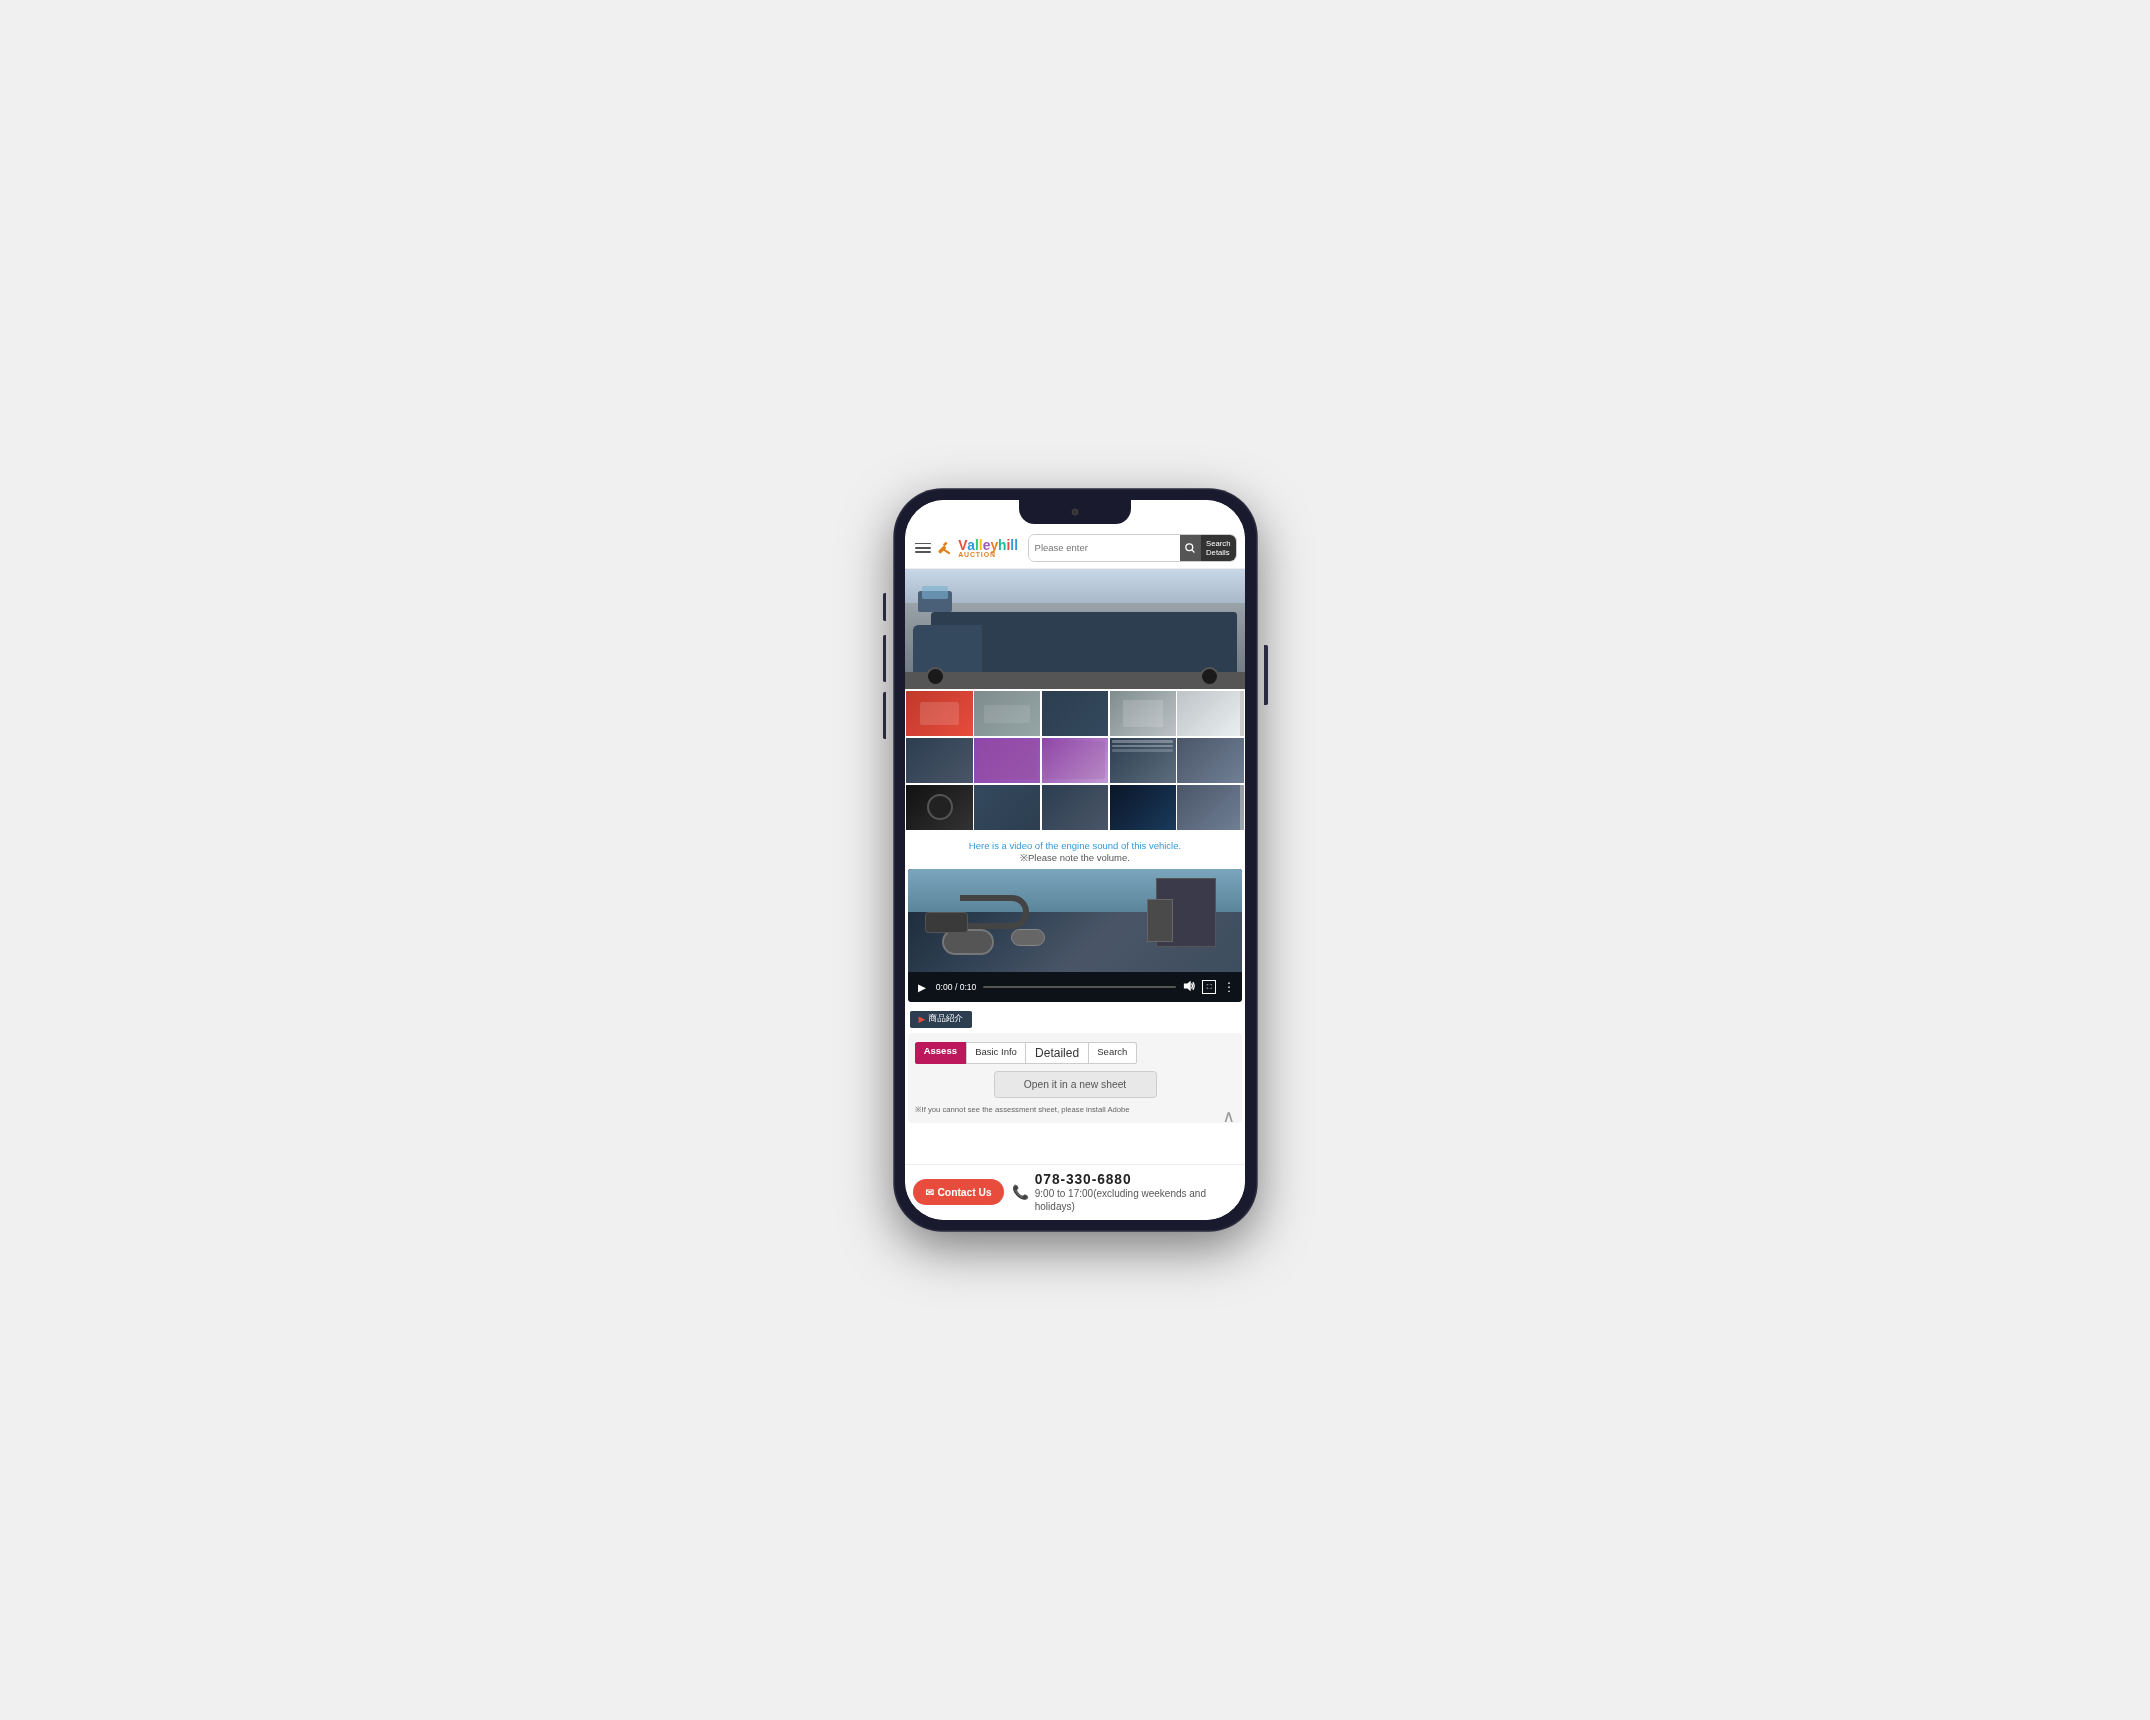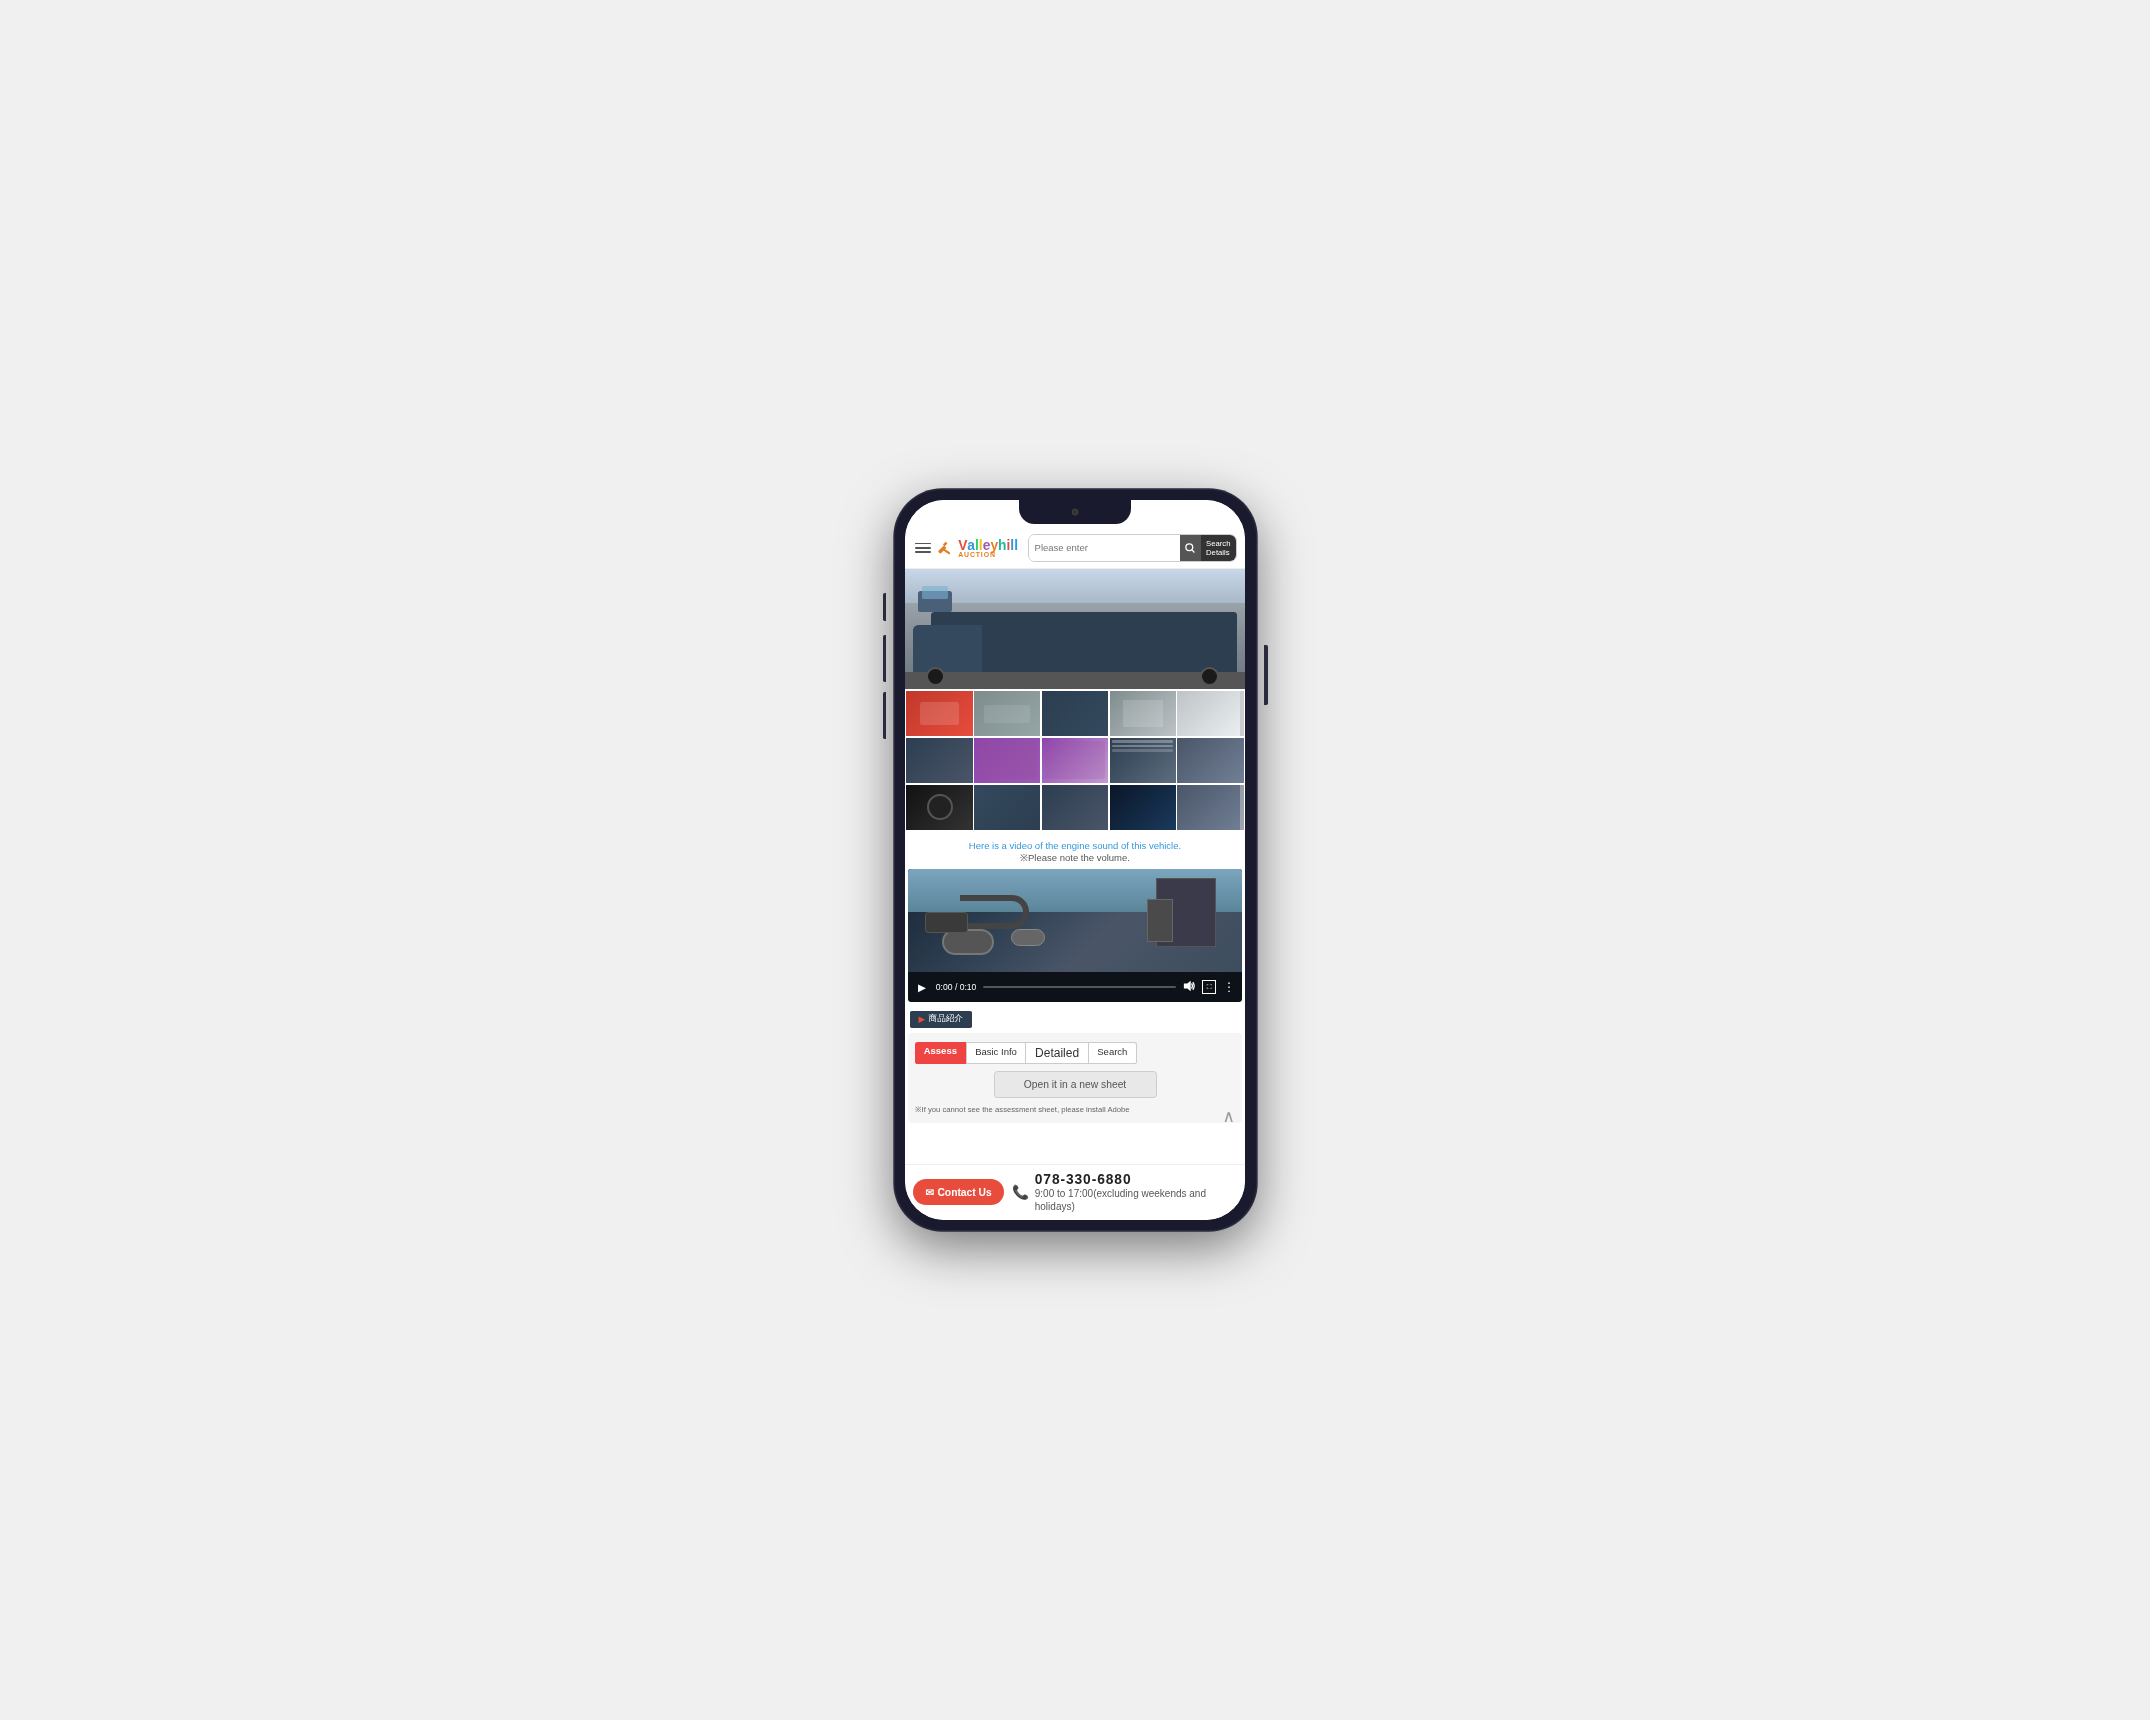--- a/index.html
+++ b/index.html
@@ -460,21 +460,21 @@
       padding: 8.6px 6.9px 6.9px;
     }
 
     .assess-tabs {
       display: flex;
       gap: 0;
       margin-bottom: 6.9px;
     }
 
     .tab-assess {
-      background: #ef4444;
+      background: #be185d;
       color: #fff;
       padding: 3.4px 8.6px;
       font-size: 9.5px;
       border-radius: 2.6px 0 0 2.6px;
       cursor: pointer;
       font-weight: bold;
     }
 
     .tab-basic {
       background: #fff;

